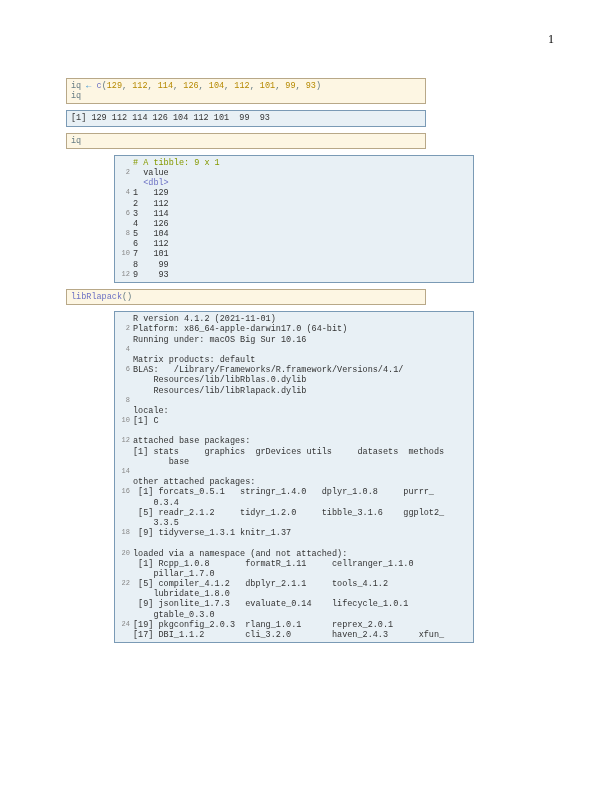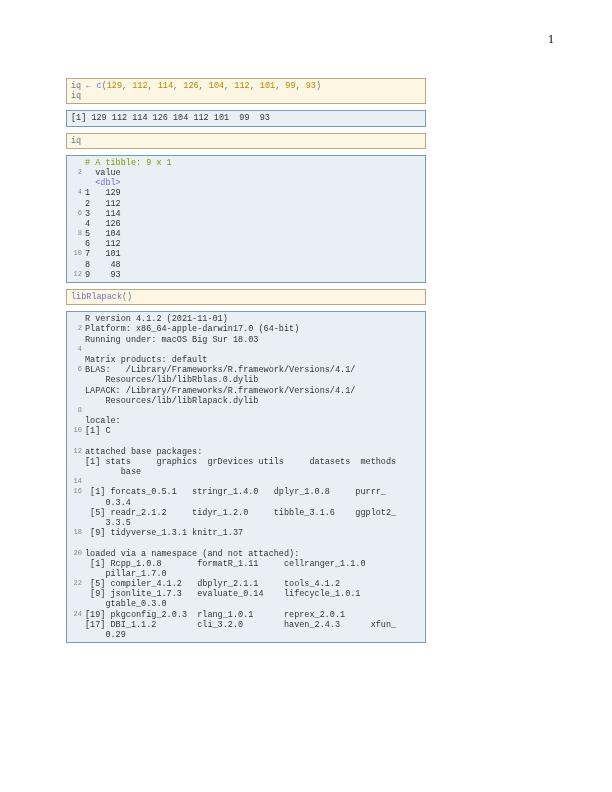--- a/index.html
+++ b/index.html
@@ -40,20 +40,21 @@
   }
   .output-block {
     background: #e8f0f5;
     border-color: #7a9ab5;
   }
   .output-block-lg {
     background: #e8f0f5;
     border-color: #7a9ab5;
     padding-left: 18px;
     position: relative;
+    margin-left: 48px;
   }
   .line {
     white-space: pre;
     position: relative;
   }
   .ln {
     position: absolute;
     left: -15px;
     width: 12px;
     text-align: right;
@@ -91,56 +92,56 @@
     <div class="line"><span class="comment"># A tibble: 9 x 1</span></div>
     <div class="line"><span class="ln">2</span><span class="dark">  value</span></div>
     <div class="line"><span class="func">  &lt;dbl&gt;</span></div>
     <div class="line"><span class="ln">4</span><span class="dark">1   129</span></div>
     <div class="line"><span class="dark">2   112</span></div>
     <div class="line"><span class="ln">6</span><span class="dark">3   114</span></div>
     <div class="line"><span class="dark">4   126</span></div>
     <div class="line"><span class="ln">8</span><span class="dark">5   104</span></div>
     <div class="line"><span class="dark">6   112</span></div>
     <div class="line"><span class="ln">10</span><span class="dark">7   101</span></div>
-    <div class="line"><span class="dark">8    48</span></div>
+    <div class="line"><span class="dark">8    99</span></div>
     <div class="line"><span class="ln">12</span><span class="dark">9    93</span></div>
   </div>
 
   <div class="code-block input-block">
     <div class="line"><span class="func">libRlapack</span><span class="sym">()</span></div>
   </div>
 
   <div class="code-block output-block-lg">
     <div class="line"><span class="dark">R version 4.1.2 (2021-11-01)</span></div>
     <div class="line"><span class="ln">2</span><span class="dark">Platform: x86_64-apple-darwin17.0 (64-bit)</span></div>
-    <div class="line"><span class="dark">Running under: macOS Big Sur 18.03</span></div>
+    <div class="line"><span class="dark">Running under: macOS Big Sur 10.16</span></div>
     <div class="line"><span class="ln">4</span><span class="dark"> </span></div>
     <div class="line"><span class="dark">Matrix products: default</span></div>
     <div class="line"><span class="ln">6</span><span class="dark">BLAS:   /Library/Frameworks/R.framework/Versions/4.1/</span></div>
     <div class="line"><span class="dark">    Resources/lib/libRblas.0.dylib</span></div>
-    <div class="line"><span class="dark">LAPACK: /Library/Frameworks/R.framework/Versions/4.1/</span></div>
     <div class="line"><span class="dark">    Resources/lib/libRlapack.dylib</span></div>
     <div class="line"><span class="ln">8</span><span class="dark"> </span></div>
     <div class="line"><span class="dark">locale:</span></div>
     <div class="line"><span class="ln">10</span><span class="dark">[1] C</span></div>
     <div class="line"><span class="dark"> </span></div>
     <div class="line"><span class="ln">12</span><span class="dark">attached base packages:</span></div>
     <div class="line"><span class="dark">[1] stats     graphics  grDevices utils     datasets  methods</span></div>
     <div class="line"><span class="dark">       base</span></div>
     <div class="line"><span class="ln">14</span><span class="dark"> </span></div>
+    <div class="line"><span class="dark">other attached packages:</span></div>
     <div class="line"><span class="ln">16</span><span class="dark"> [1] forcats_0.5.1   stringr_1.4.0   dplyr_1.0.8     purrr_</span></div>
     <div class="line"><span class="dark">    0.3.4</span></div>
     <div class="line"><span class="dark"> [5] readr_2.1.2     tidyr_1.2.0     tibble_3.1.6    ggplot2_</span></div>
     <div class="line"><span class="dark">    3.3.5</span></div>
     <div class="line"><span class="ln">18</span><span class="dark"> [9] tidyverse_1.3.1 knitr_1.37</span></div>
     <div class="line"><span class="dark"> </span></div>
     <div class="line"><span class="ln">20</span><span class="dark">loaded via a namespace (and not attached):</span></div>
     <div class="line"><span class="dark"> [1] Rcpp_1.0.8       formatR_1.11     cellranger_1.1.0 </span></div>
     <div class="line"><span class="dark">    pillar_1.7.0</span></div>
     <div class="line"><span class="ln">22</span><span class="dark"> [5] compiler_4.1.2   dbplyr_2.1.1     tools_4.1.2      </span></div>
+    <div class="line"><span class="dark">    lubridate_1.8.0</span></div>
     <div class="line"><span class="dark"> [9] jsonlite_1.7.3   evaluate_0.14    lifecycle_1.0.1  </span></div>
     <div class="line"><span class="dark">    gtable_0.3.0</span></div>
     <div class="line"><span class="ln">24</span><span class="dark">[19] pkgconfig_2.0.3  rlang_1.0.1      reprex_2.0.1     </span></div>
     <div class="line"><span class="dark">[17] DBI_1.1.2        cli_3.2.0        haven_2.4.3      xfun_</span></div>
-    <div class="line"><span class="dark">    0.29</span></div>
   </div>
 
 </div>
 
 </body></html>

